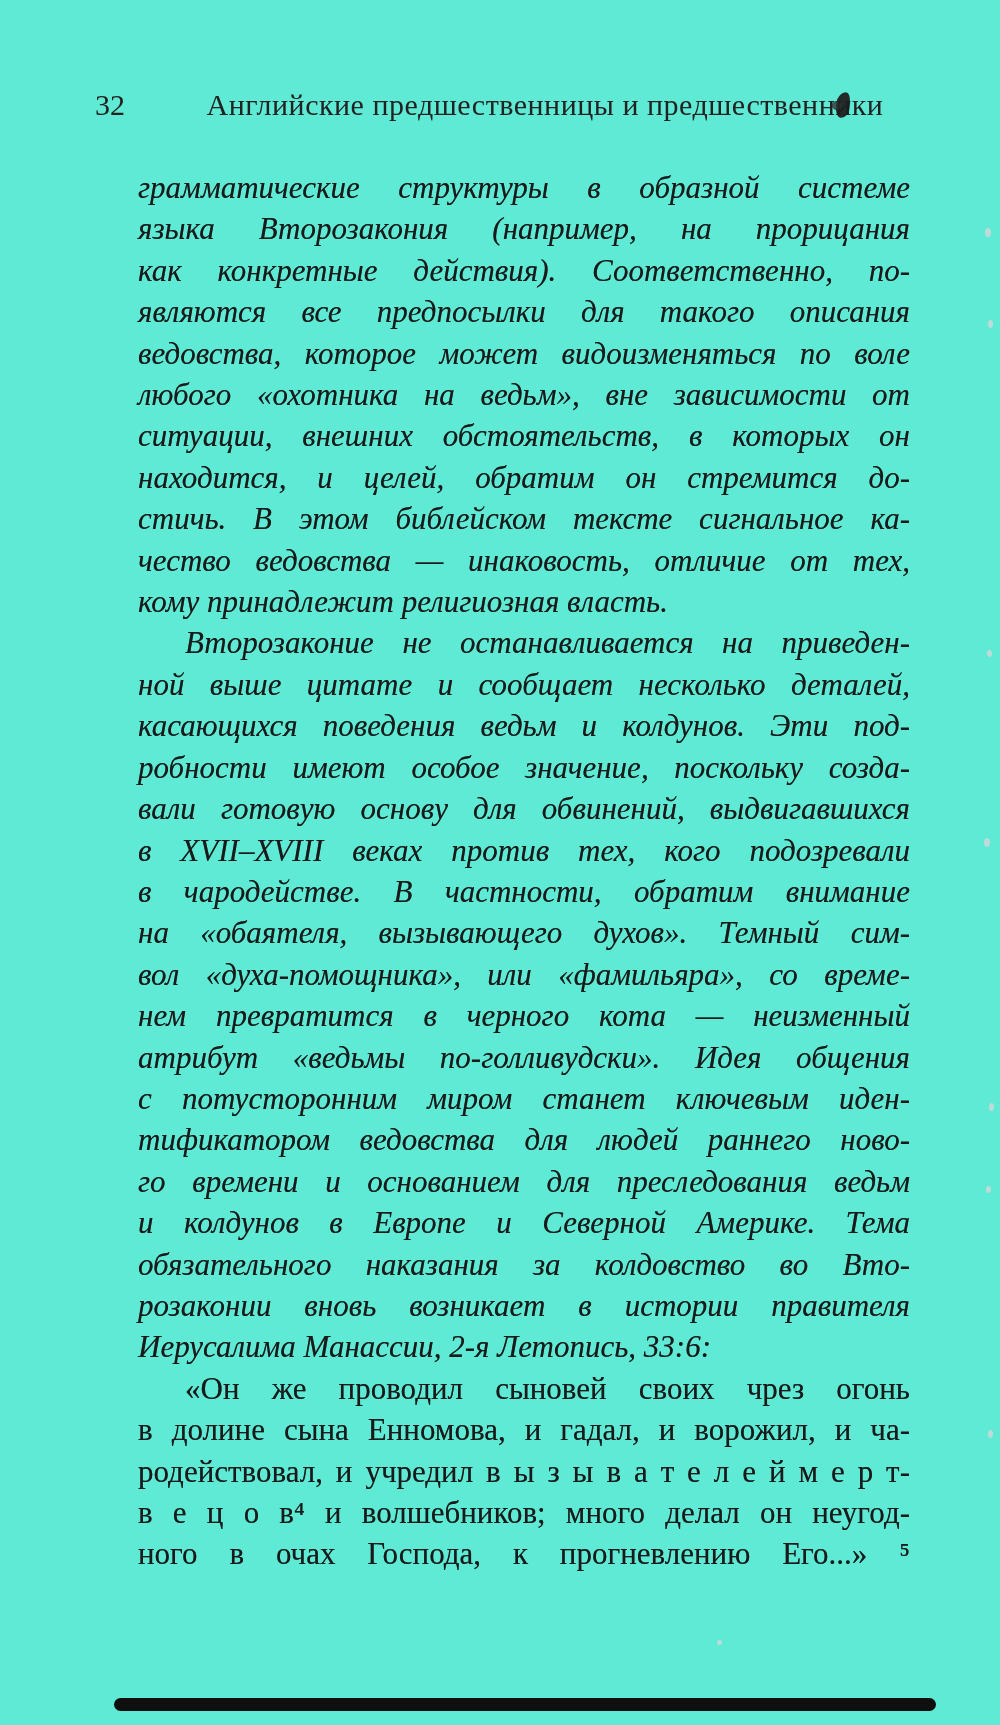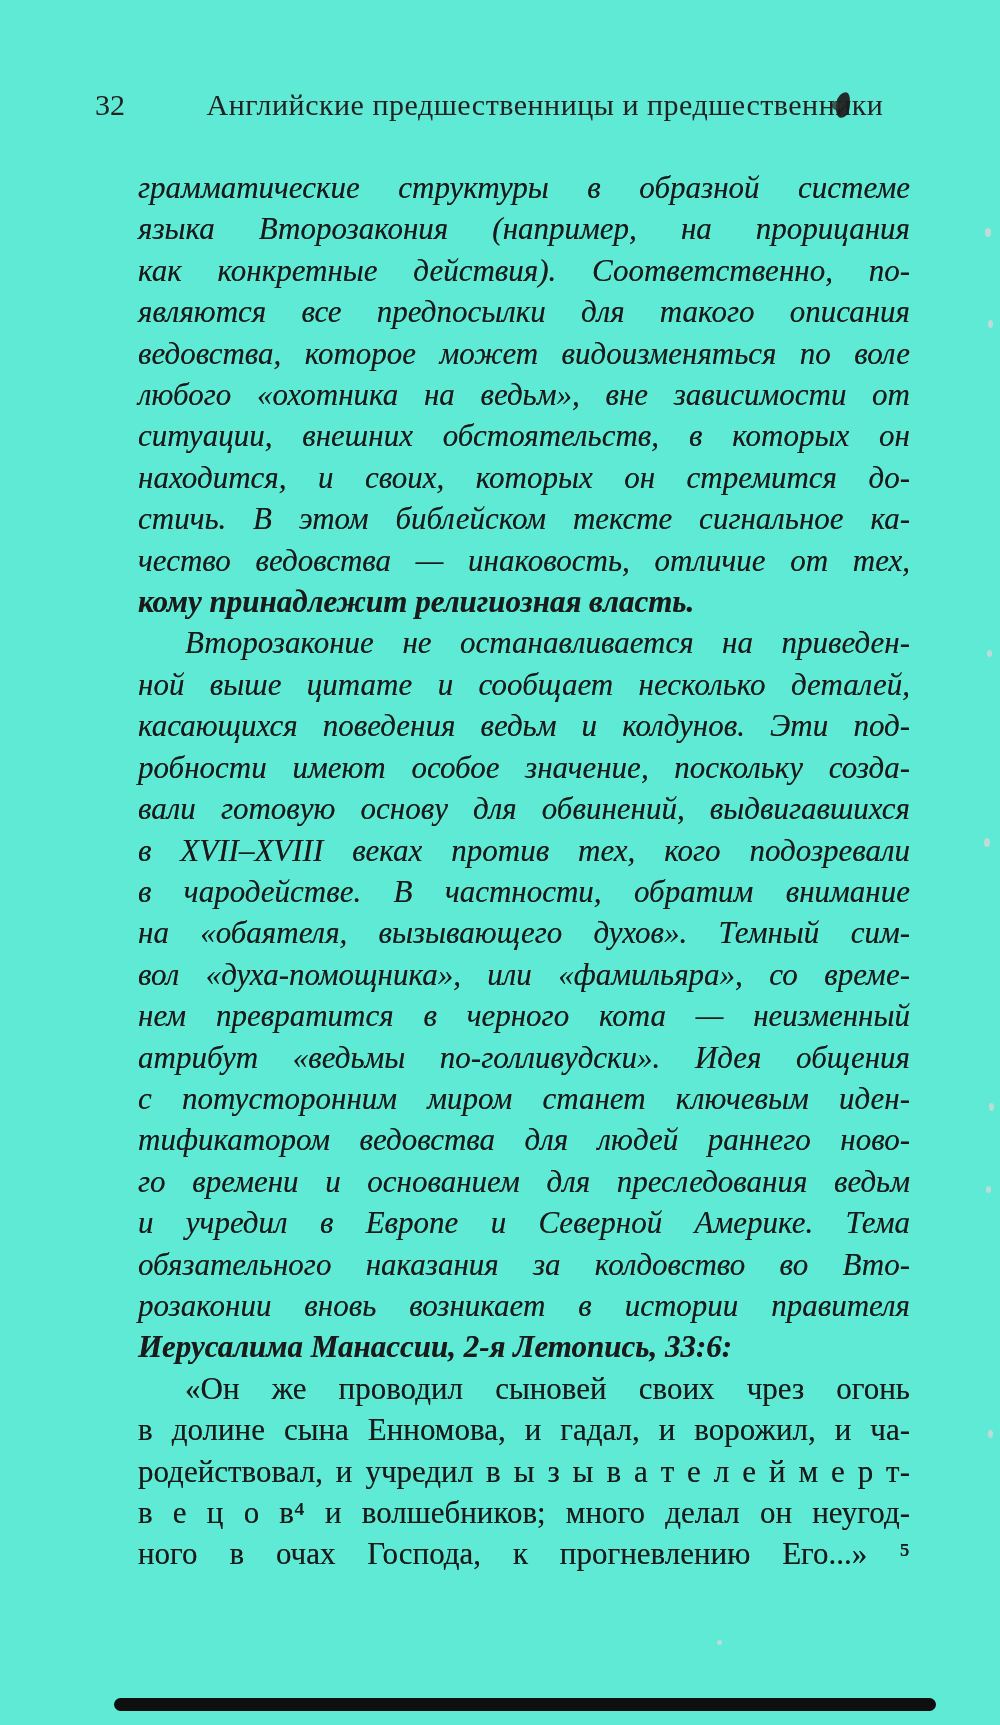--- a/index.html
+++ b/index.html
@@ -79,21 +79,20 @@
     font-style: normal;
   }
   .line {
     text-align: justify;
     text-align-last: justify;
     white-space: normal;
   }
   .line.nojust {
     text-align: center;
     text-align-last: left;
-    font-weight: bold;
   }
   .line.indent { text-indent: 47px; }
   
   .bottom-bar {
     position: absolute;
     left: 114px;
     top: 1698px;
     width: 822px;
     height: 13px;
     background: #0f0f0f;
@@ -120,41 +119,41 @@
 
   <div class="textblock">
       <div class="para body">
         <div class="line">грамматические структуры в образной системе</div>
         <div class="line">языка Второзакония (например, на прорицания</div>
         <div class="line">как конкретные действия). Соответственно, по-</div>
         <div class="line">являются все предпосылки для такого описания</div>
         <div class="line">ведовства, которое может видоизменяться по воле</div>
         <div class="line">любого «охотника на ведьм», вне зависимости от</div>
         <div class="line">ситуации, внешних обстоятельств, в которых он</div>
-        <div class="line">находится, и своих, которых он стремится до-</div>
+        <div class="line">находится, и целей, обратим он стремится до-</div>
         <div class="line">стичь. В этом библейском тексте сигнальное ка-</div>
         <div class="line">чество ведовства — инаковость, отличие от тех,</div>
         <div class="line nojust">кому принадлежит религиозная власть.</div>
       </div>
       <div class="para body">
         <div class="line indent">Второзаконие не останавливается на приведен-</div>
         <div class="line">ной выше цитате и сообщает несколько деталей,</div>
         <div class="line">касающихся поведения ведьм и колдунов. Эти под-</div>
         <div class="line">робности имеют особое значение, поскольку созда-</div>
         <div class="line">вали готовую основу для обвинений, выдвигавшихся</div>
         <div class="line">в XVII–XVIII веках против тех, кого подозревали</div>
         <div class="line">в чародействе. В частности, обратим внимание</div>
         <div class="line">на «обаятеля, вызывающего духов». Темный сим-</div>
         <div class="line">вол «духа-помощника», или «фамильяра», со време-</div>
         <div class="line">нем превратится в черного кота — неизменный</div>
         <div class="line">атрибут «ведьмы по-голливудски». Идея общения</div>
         <div class="line">с потусторонним миром станет ключевым иден-</div>
         <div class="line">тификатором ведовства для людей раннего ново-</div>
         <div class="line">го времени и основанием для преследования ведьм</div>
-        <div class="line">и учредил в Европе и Северной Америке. Тема</div>
+        <div class="line">и колдунов в Европе и Северной Америке. Тема</div>
         <div class="line">обязательного наказания за колдовство во Вто-</div>
         <div class="line">розаконии вновь возникает в истории правителя</div>
         <div class="line nojust">Иерусалима Манассии, 2-я Летопись, 33:6:</div>
       </div>
       <div class="para quote">
         <div class="line indent">«Он же проводил сыновей своих чрез огонь</div>
         <div class="line">в долине сына Енномова, и гадал, и ворожил, и ча-</div>
         <div class="line">родействовал, и учредил в ы з ы в а т е л е й  м е р т-</div>
         <div class="line">в е ц о в⁴ и волшебников; много делал он неугод-</div>
         <div class="line">ного в очах Господа, к прогневлению Его...» ⁵</div>

